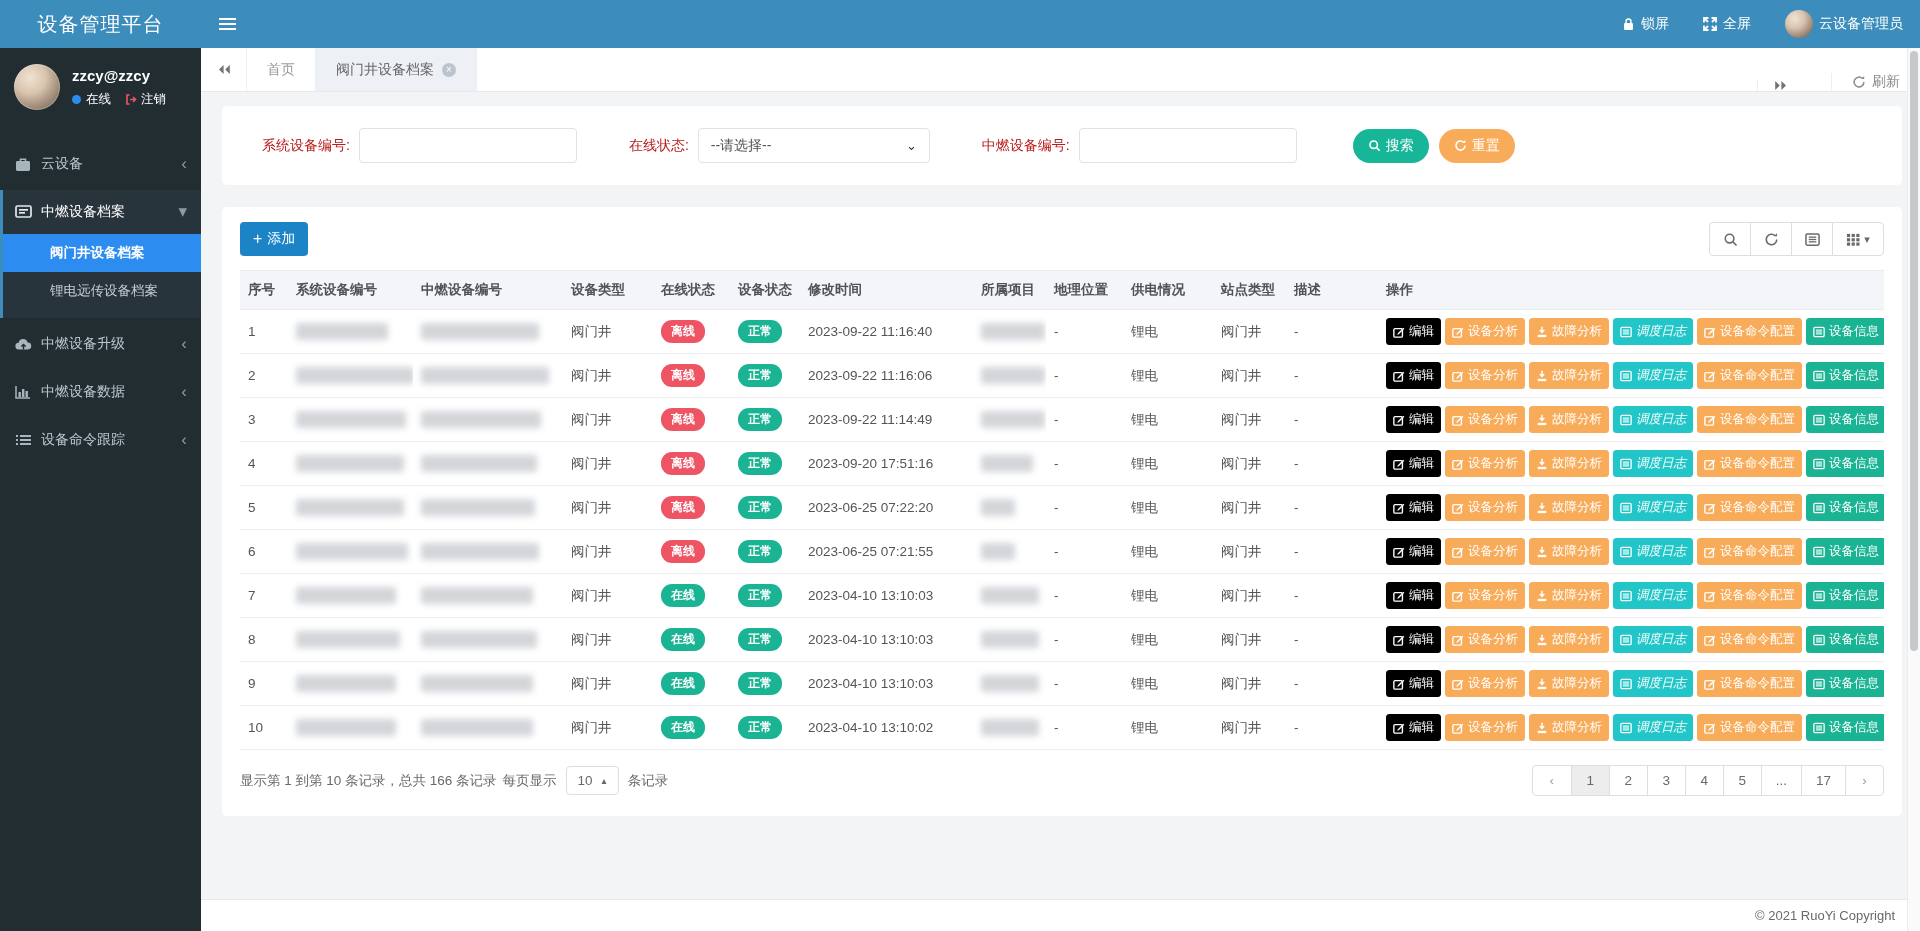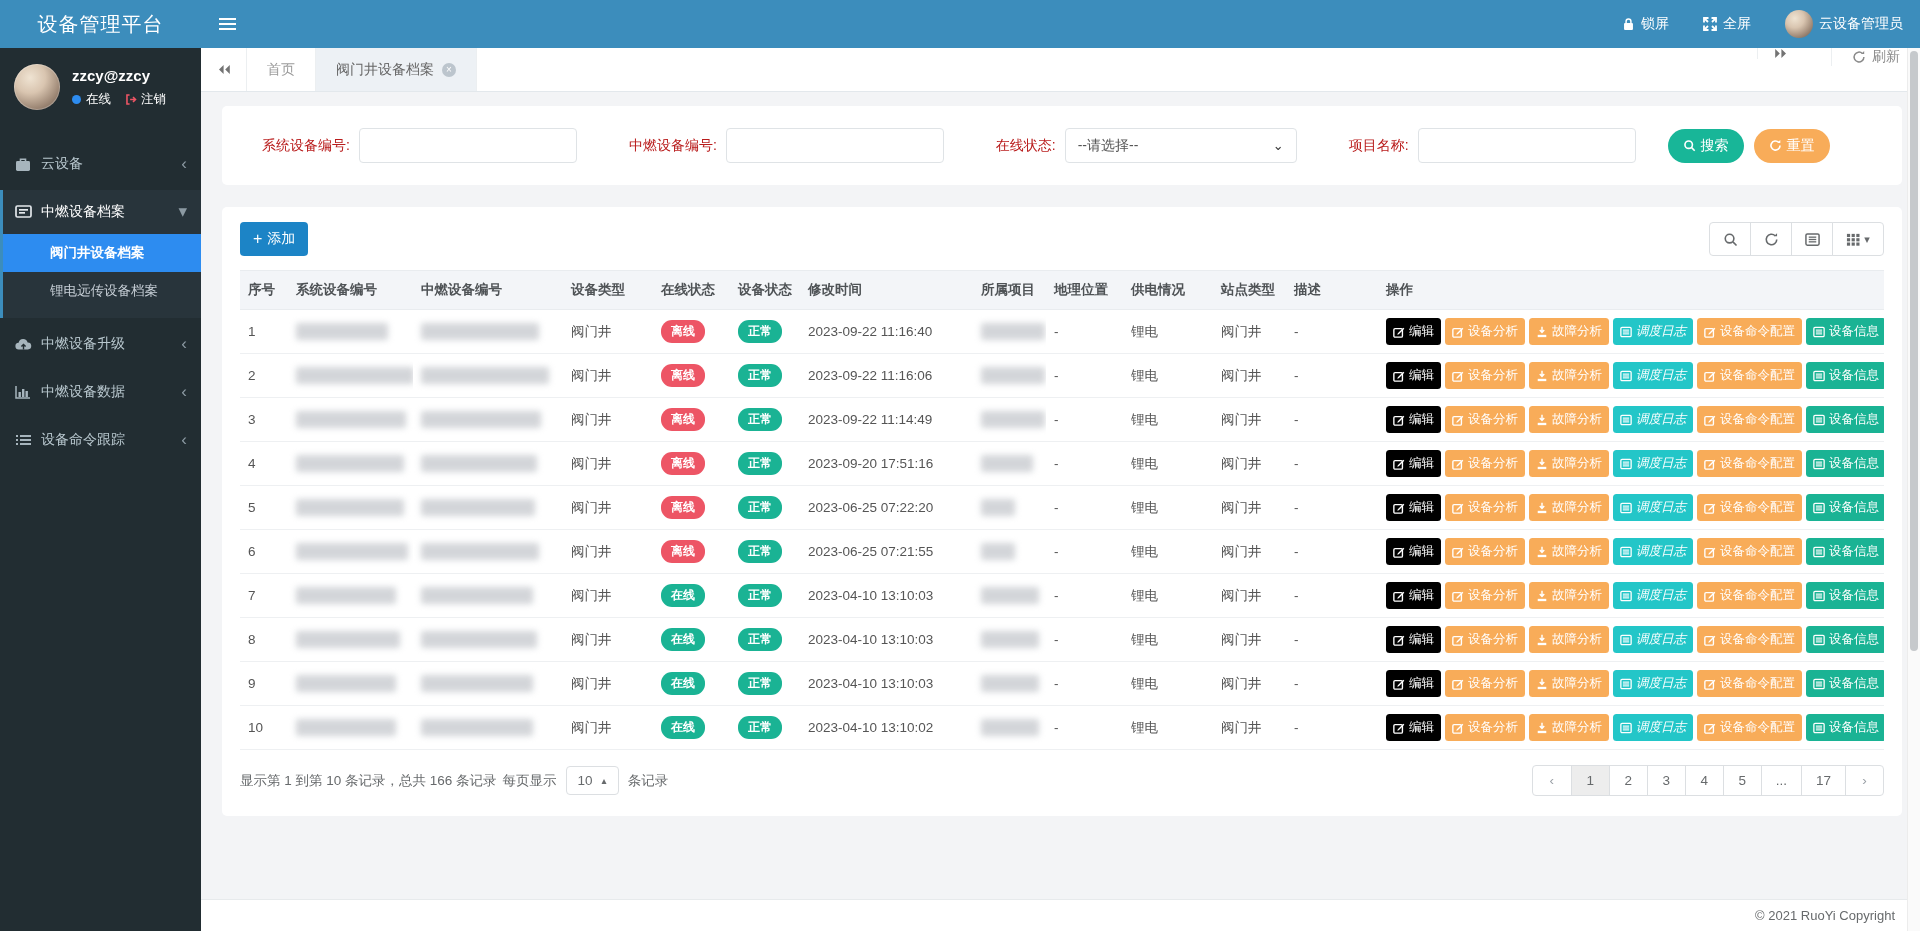--- a/index.html
+++ b/index.html
@@ -46,21 +46,21 @@
   
   .tabbar { height:44px; background:#fff; display:flex; align-items:stretch; flex-shrink:0;
     border-bottom:1px solid #e3e8ec; }
   .tabnav { width:46px; display:flex; align-items:center; justify-content:center;
     border-right:1px solid #eceff1; cursor:pointer; color:#777; }
   .tab { display:flex; align-items:center; gap:8px; padding:0 20px; font-size:14px;
     color:#9b9b9b; cursor:pointer; border-right:1px solid #eceff1; }
   .tab.active { background:#edf1f5; color:#666; }
   .tab-close { width:14px; height:14px; border-radius:50%; background:#bcc5cd; color:#fff;
     font-size:10px; line-height:14px; text-align:center; display:inline-block; }
-  .tab-right { margin-left:auto; display:flex; align-items:flex-start;gap:28px; }
+  .tab-right { margin-left:auto; display:flex; align-items:flex-end;gap:28px; }
   .refresh-btn { display:flex; align-items:center; gap:6px; padding:0 20px; color:#8a8a8a;
     font-size:14px; border-left:1px solid #eceff1; cursor:pointer; }
   .tabnav.right { border-left:1px solid #eceff1; border-right:none; }
 
   
   .content { flex:1; padding:14px 18px 0 21px; overflow:hidden; }
   .card { background:#fff; border-radius:5px; }
   .search-card { padding:22px 24px 22px 40px; display:flex; align-items:center; }
   .sg { display:flex; align-items:center; margin-right:52px; }
   .sg label { font-size:14px; color:#b91c1c; white-space:nowrap; }
@@ -306,32 +306,28 @@
     </div>
 
     <div class="content">
 
       <div class="card search-card">
         <div class="sg">
           <label>系统设备编号:</label>
           <input type="text" style="">
         </div>
         <div class="sg">
-          <label>中燃设备编号:</label>
-          <input type="text" style="">
-        </div>
-        <div class="sg">
           <label>在线状态:</label>
           <div class="sel">
             <span>--请选择--</span>
             <span class="caret">⌄</span>
           </div>
         </div>
-        <div class="sg" style="margin-right:28px;">
-          <label>项目名称:</label>
+        <div class="sg">
+          <label>中燃设备编号:</label>
           <input type="text" style="">
         </div>
         <button class="pill search">
           <span>
             <svg width="13" height="13" viewBox="0 0 16 16">
                 <circle cx="7" cy="7" r="4.6" fill="none" stroke="#fff" stroke-width="2"></circle>
                 <line x1="10.6" y1="10.6" x2="14.4" y2="14.4" stroke="#fff" stroke-width="2"></line>
               </svg>
           </span>
           <span>搜索</span>

